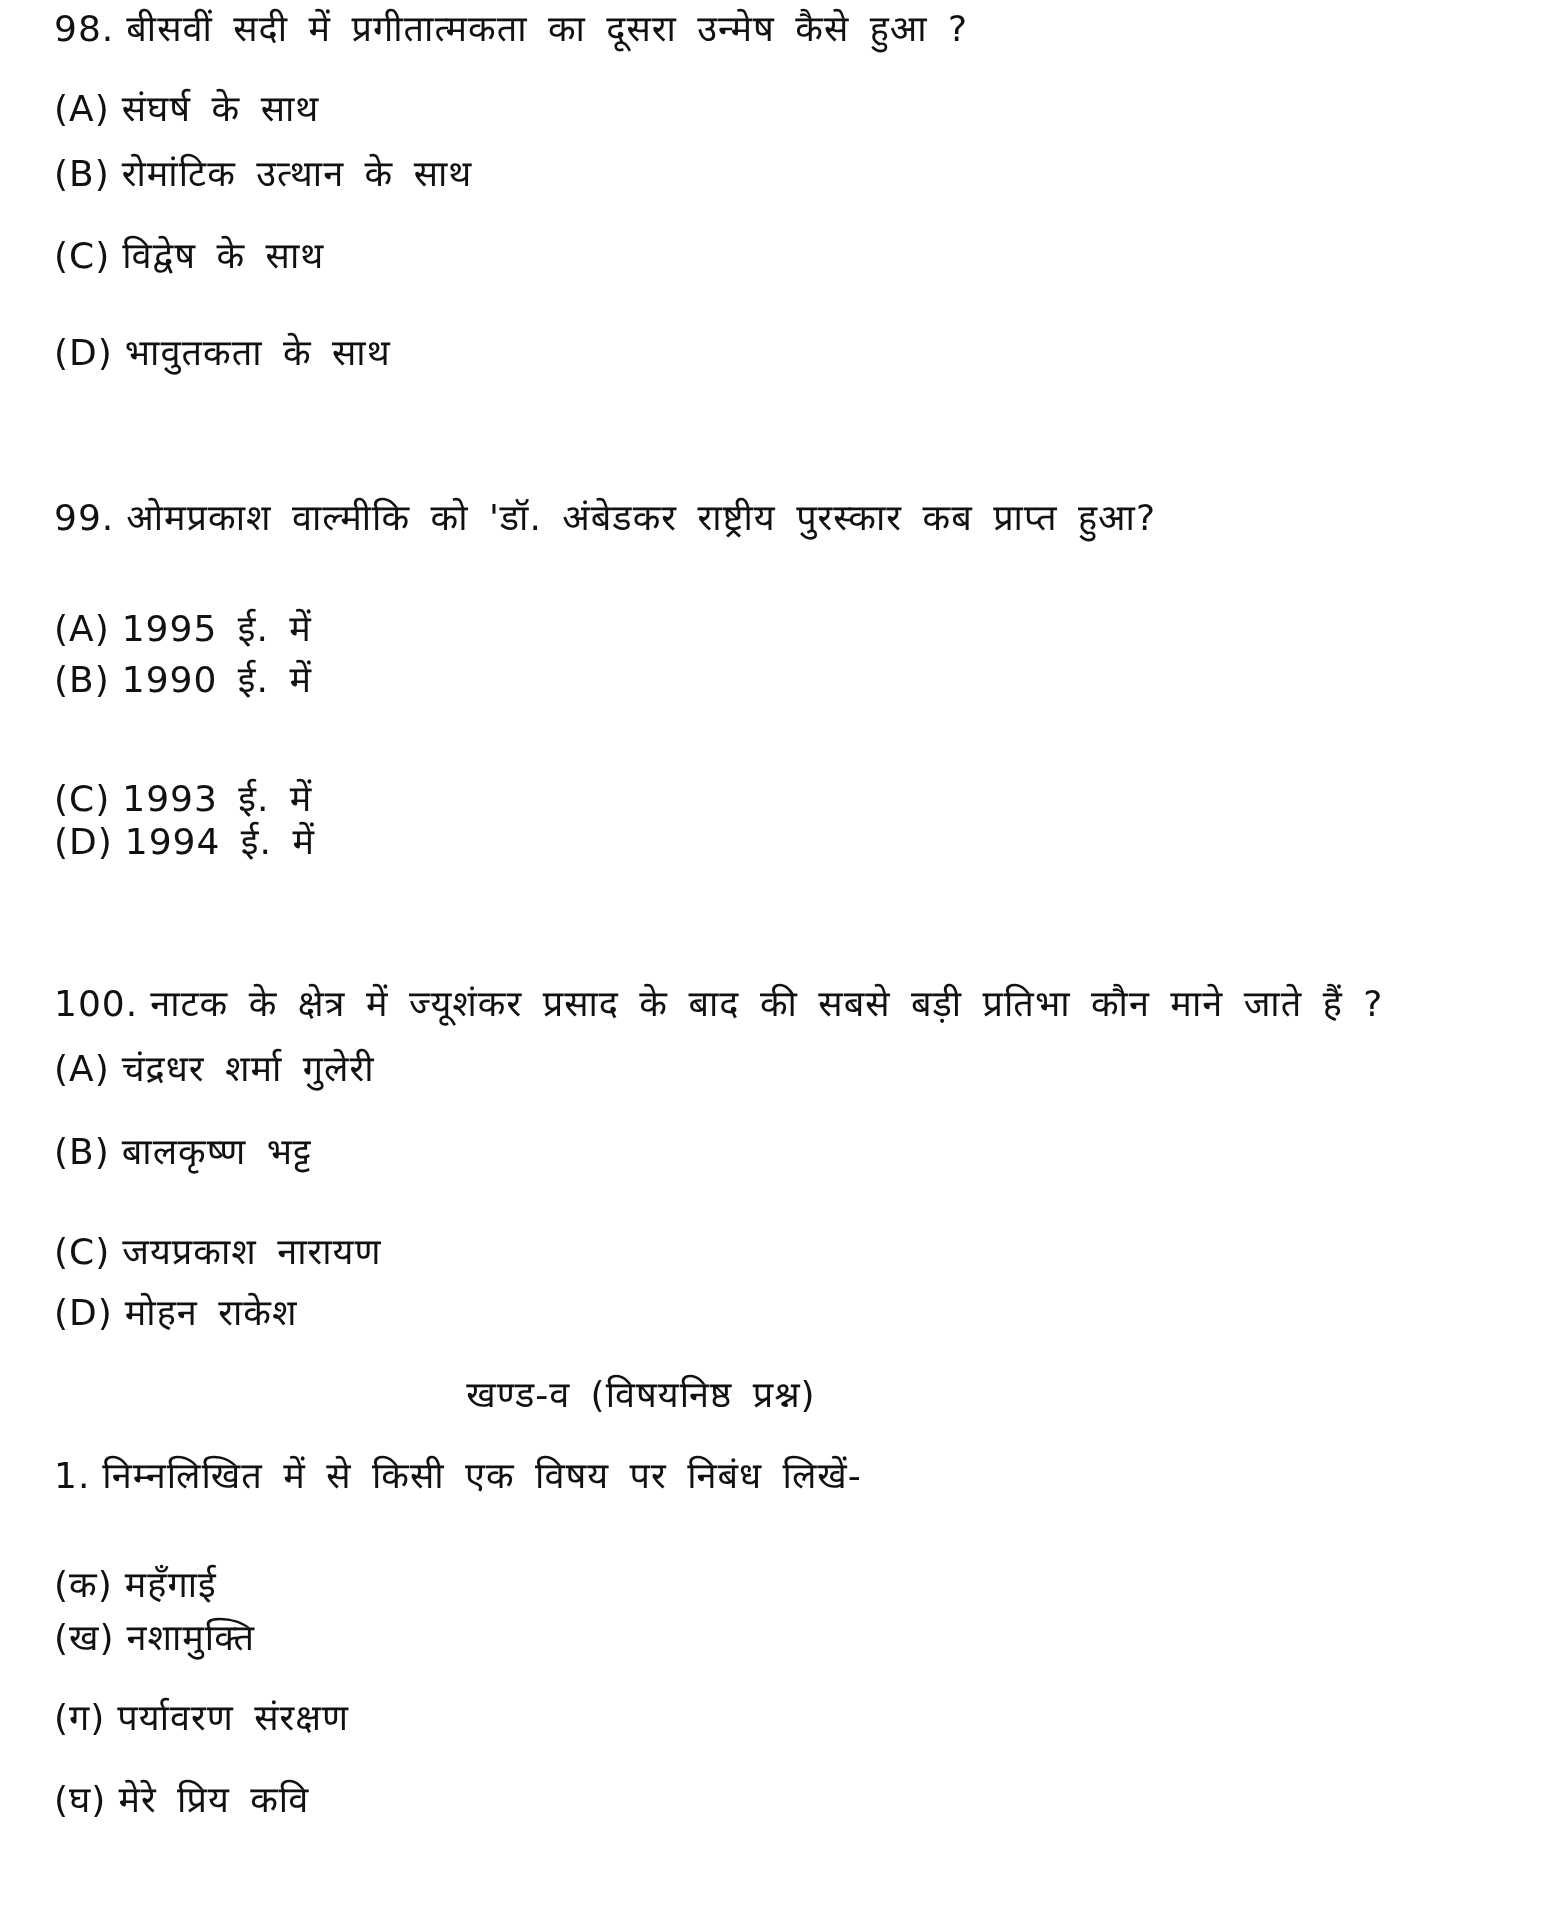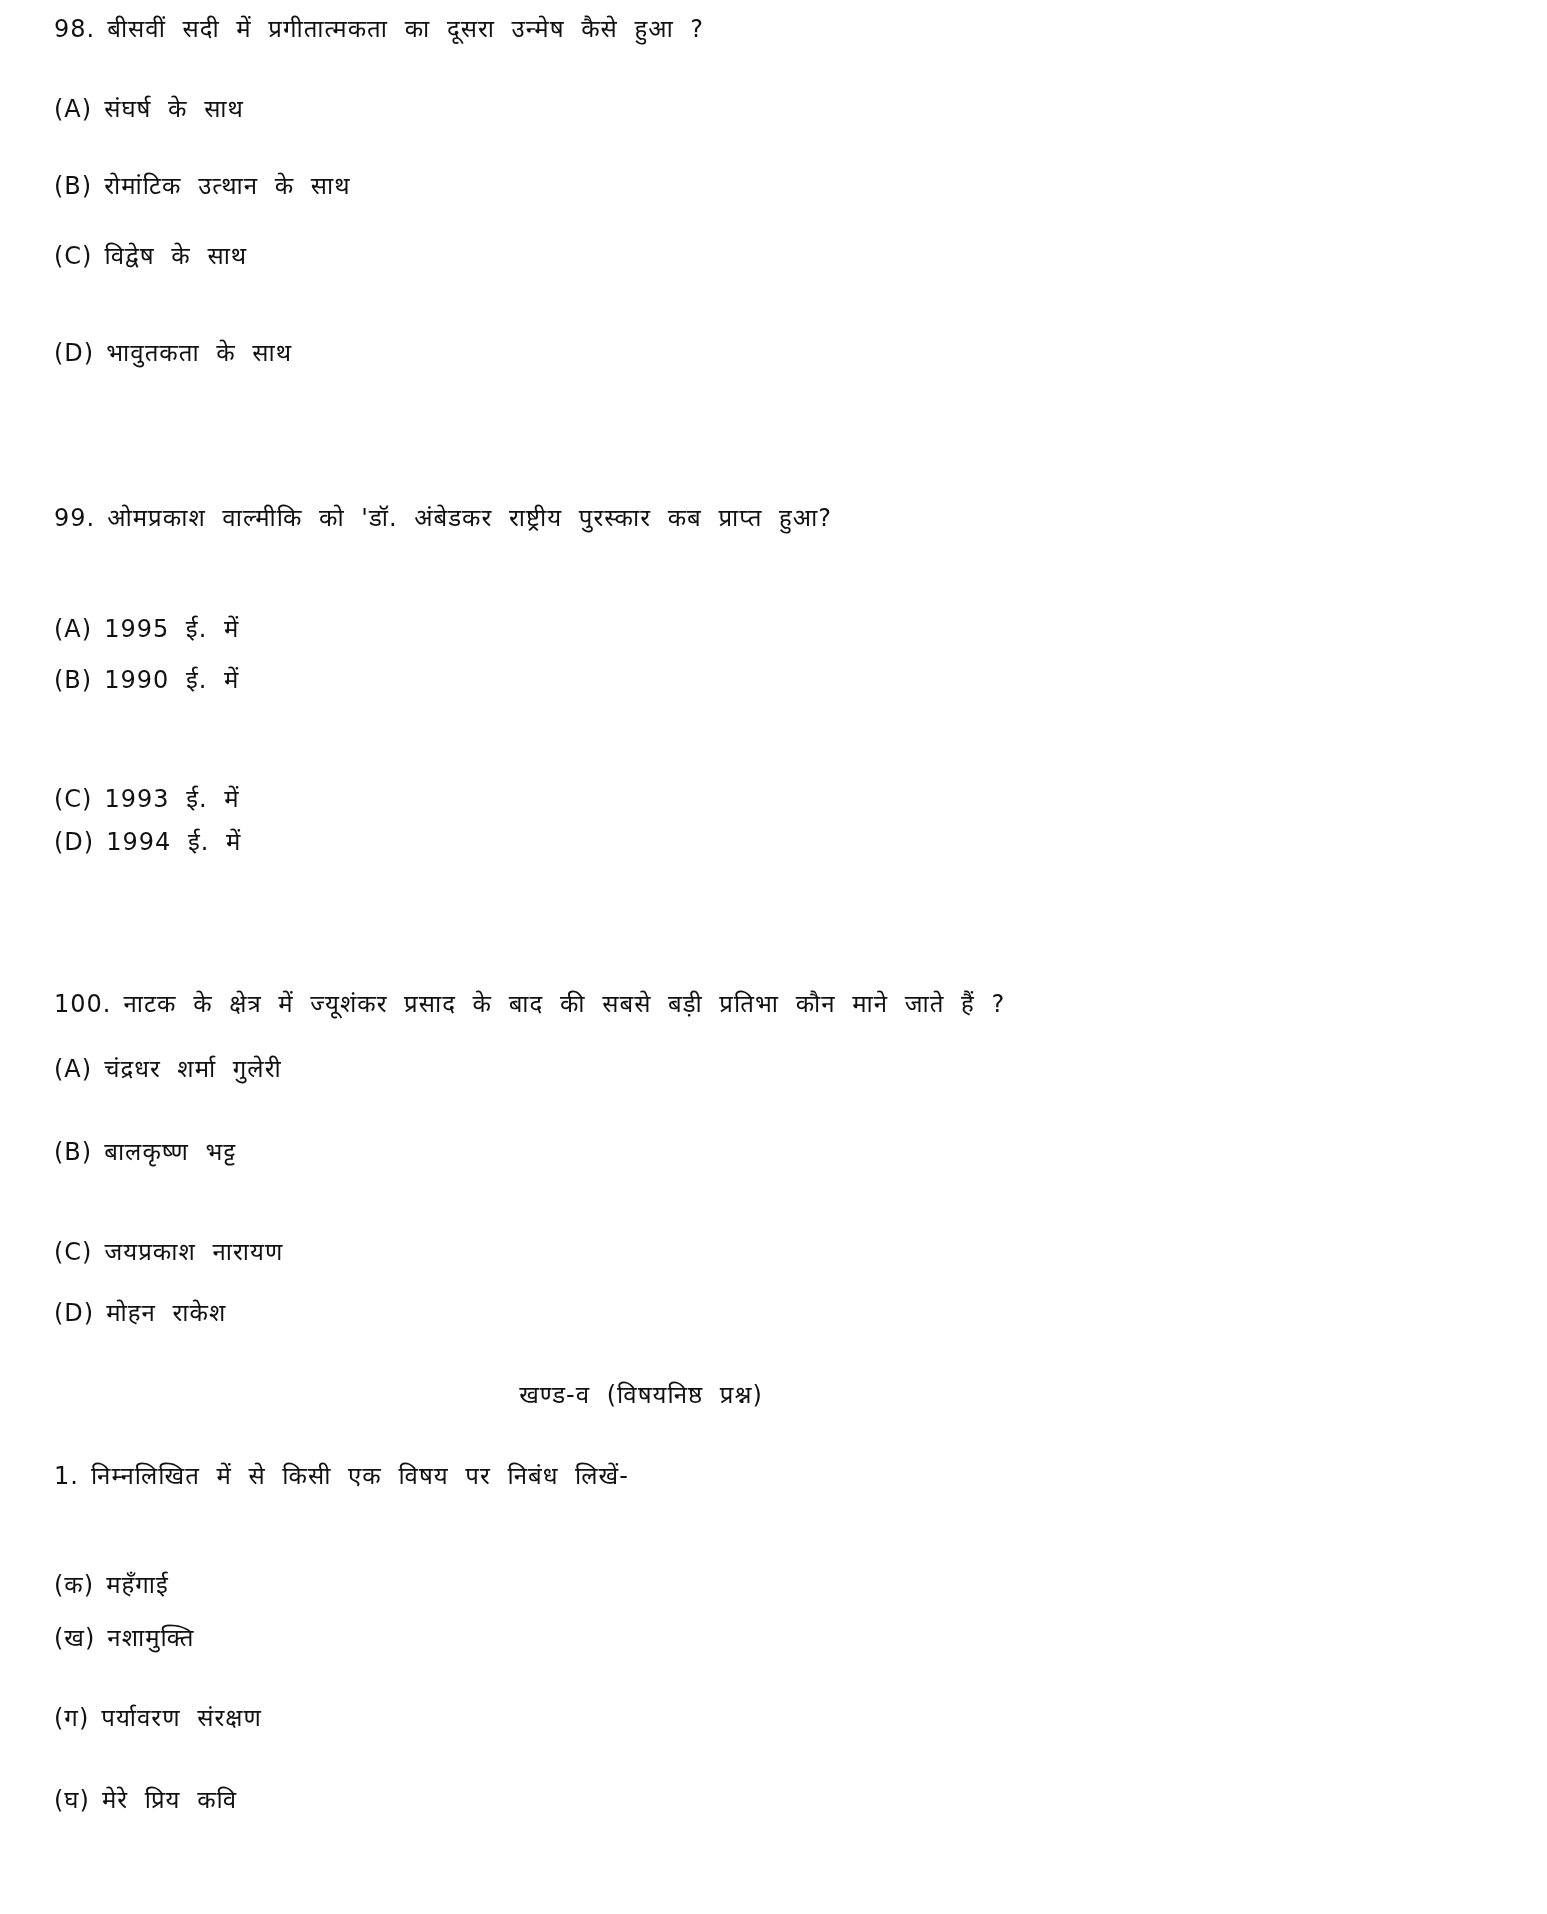--- a/index.html
+++ b/index.html
@@ -3,36 +3,36 @@
 <meta charset="utf-8">
 <style>
   html, body { margin: 0; padding: 0; background: #ffffff; }
   body {
     width: 1547px; height: 1914px; position: relative; overflow: hidden;
     font-family: "DejaVu Sans", "Liberation Sans", sans-serif;
     color: #111111;
   }
   .line {
     position: absolute; left: 54px; white-space: nowrap;
-    font-size: 24px; line-height: 50px;
+    font-size: 36px; line-height: 50px;
     letter-spacing: 1px; word-spacing: 8px;
   }
   .heading { left: 0; width: 1262px; text-align: center; padding-left: 20px; box-sizing: border-box; }
   .label { margin-right: 12px; }
 </style>
 </head>
 <body>
 
 <div class="line" style="top:4px">
   <span class="label">98.</span><span>बीसवीं सदी में प्रगीतात्मकता का दूसरा उन्मेष कैसे हुआ  ?</span>
 </div>
 <div class="line" style="top:84px">
   <span class="label">(A)</span><span>संघर्ष के साथ</span>
 </div>
-<div class="line" style="top:161px">
+<div class="line" style="top:149px">
   <span class="label">(B)</span><span>रोमांटिक उत्थान के साथ</span>
 </div>
 <div class="line" style="top:231px">
   <span class="label">(C)</span><span>विद्वेष के साथ</span>
 </div>
 <div class="line" style="top:328px">
   <span class="label">(D)</span><span>भावुतकता के साथ</span>
 </div>
 
 <div class="line" style="top:493px">

